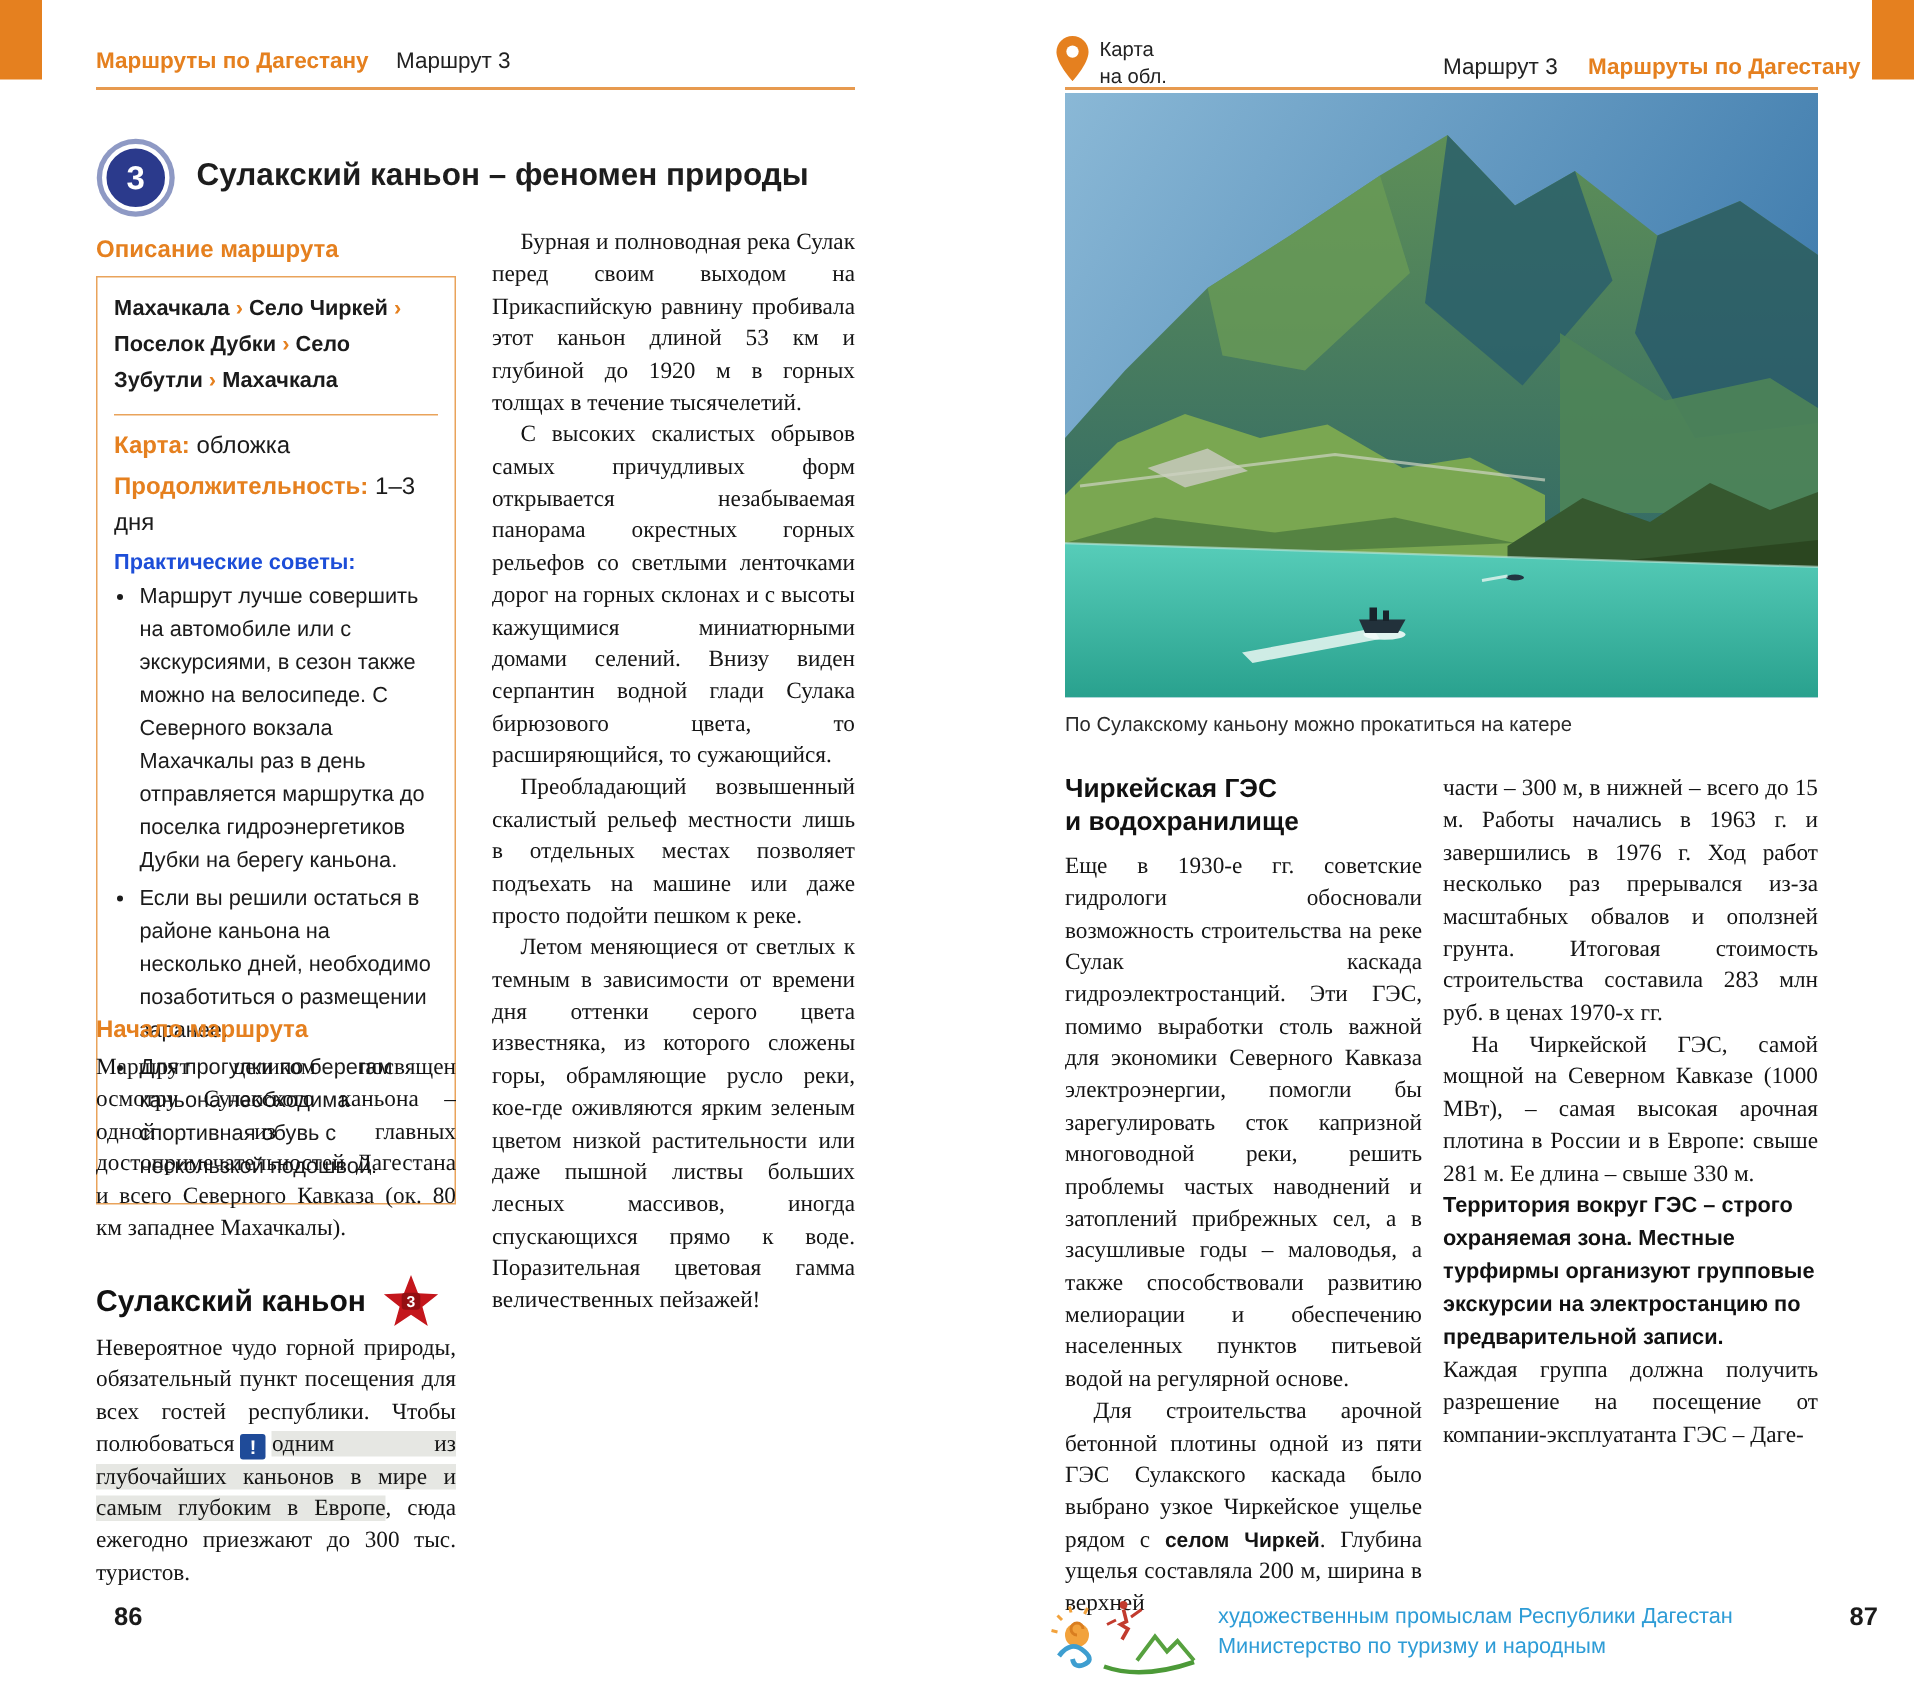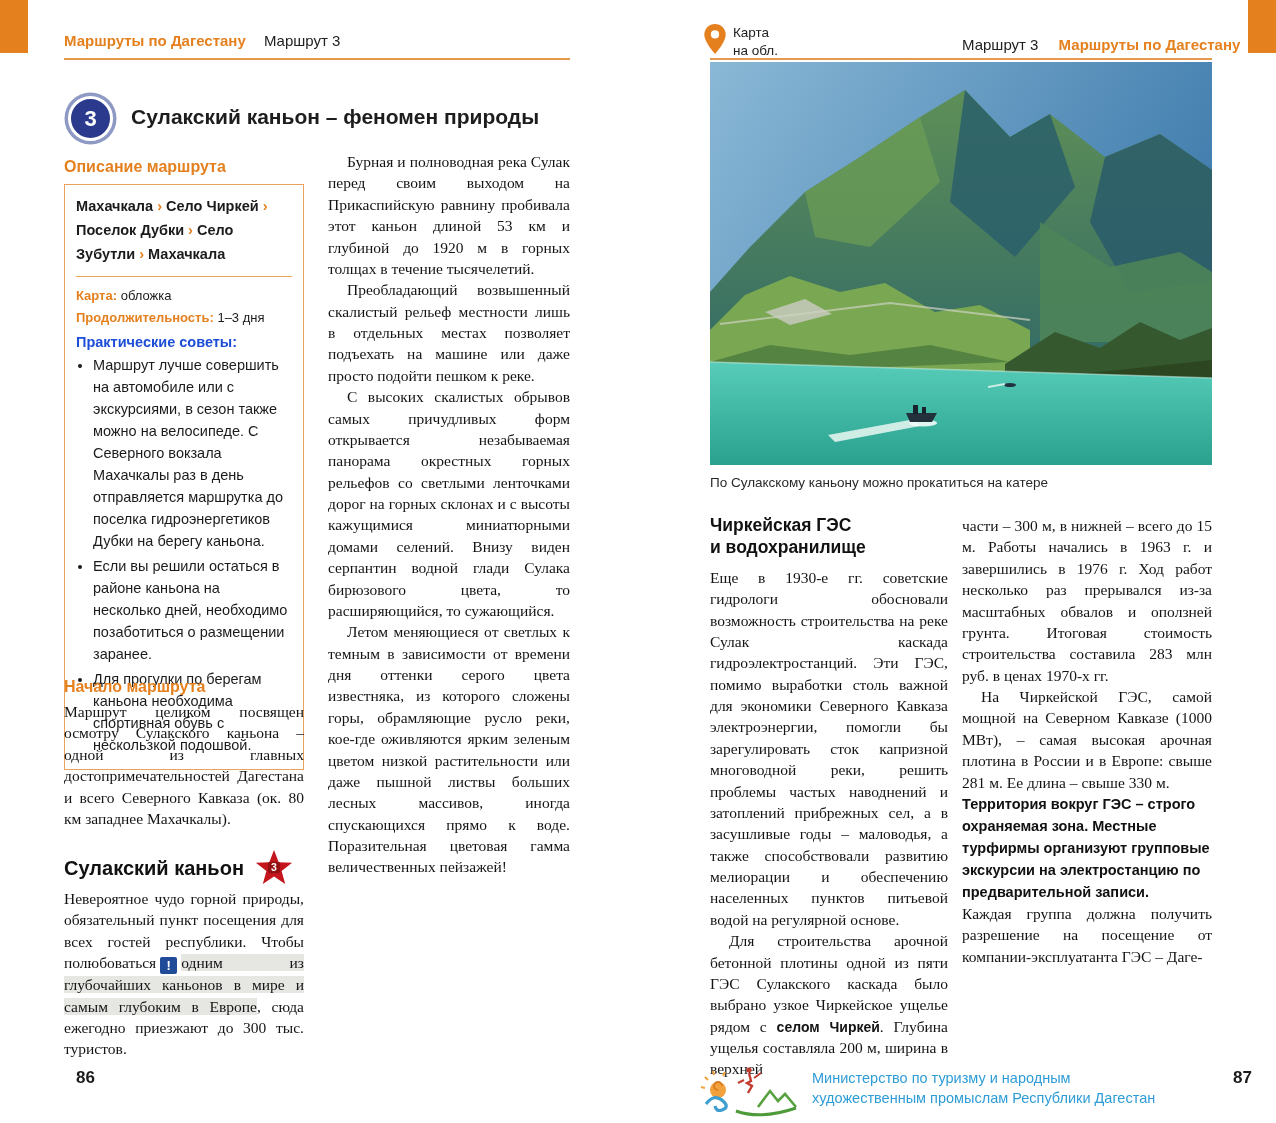--- a/index.html
+++ b/index.html
@@ -24,21 +24,21 @@
   .badge{position:absolute;left:68px;top:96px;width:39px;height:39px;border-radius:50%;
          background:#2B3A8C;border:3px solid #fff;box-shadow:0 0 0 3.5px #8E99C4;
          display:flex;align-items:center;justify-content:center;color:#fff;font-weight:700;font-size:22px;}
   .page-title{position:absolute;left:131px;top:105px;width:470px;font-size:21px;font-weight:700;color:#1d1d1d;}
   .sec-head{color:#E5801F;font-weight:700;font-size:16px;}
   #desc-head{position:absolute;left:64px;top:158px;}
   .route-box{position:absolute;left:64px;top:184px;width:240px;box-sizing:border-box;
              border:1.5px solid #E9A35B;background:#fff;padding:10px 11px 10px;}
   .route-line{font-weight:700;font-size:14.5px;line-height:1.65;padding-bottom:9px;border-bottom:1.5px solid #E9A35B;}
   .route-sep{color:#E5801F;font-weight:700;}
-  .kv{margin-top:9px;font-size:13px;line-height:1.5;}
+  .kv{margin-top:9px;font-size:16px;line-height:1.5;}
   .kv .k{color:#E5801F;font-weight:700;}
   .tips-label{color:#1d4ed8;font-weight:700;font-size:14.5px;margin-top:6px;}
   ul.tips{margin:4px 0 0;padding-left:17px;font-size:14.5px;line-height:1.52;}
   ul.tips li{margin-bottom:3px;}
   #start-head{position:absolute;left:64px;top:678px;}
   .serif{font-family:"Liberation Serif",serif;font-size:15.5px;line-height:1.38;text-align:justify;color:#141414;}
   #start-par{position:absolute;left:64px;top:701px;width:240px;margin:0;}
   #canyon-head{position:absolute;left:64px;top:849px;font-size:20px;font-weight:700;color:#111;
                display:flex;align-items:center;gap:10px;}
   .star-wrap{position:relative;width:40px;height:38px;flex:0 0 auto;}
@@ -116,22 +116,22 @@
       </svg>
     </span>
   </div>
 
   <p id="canyon-par" class="serif">
     <span>Невероятное чудо горной природы, обязательный пункт посещения для всех гостей республики. Чтобы полюбоваться</span><span class="alert">!</span><span class="hl">одним из глубочайших каньонов в мире и самым глубоким в Европе</span><span>, сюда ежегодно приезжают до 300 тыс. туристов.</span>
   </p>
 
   <div class="mid-col serif">
       <p class="indent">Бурная и полноводная река Сулак перед своим выходом на Прикаспийскую равнину пробивала этот каньон длиной 53 км и глубиной до 1920 м в горных толщах в течение тысячелетий.</p>
+      <p class="indent">С высоких скалистых обрывов самых причудливых форм открывается незабываемая панорама окрестных горных рельефов со светлыми ленточками дорог на горных склонах и с высоты кажущимися миниатюрными домами селений. Внизу виден серпантин водной глади Сулака бирюзового цвета, то расширяющийся, то сужающийся.</p>
       <p class="indent">Преобладающий возвышенный скалистый рельеф местности лишь в отдельных местах позволяет подъехать на машине или даже просто подойти пешком к реке.</p>
-      <p class="indent">С высоких скалистых обрывов самых причудливых форм открывается незабываемая панорама окрестных горных рельефов со светлыми ленточками дорог на горных склонах и с высоты кажущимися миниатюрными домами селений. Внизу виден серпантин водной глади Сулака бирюзового цвета, то расширяющийся, то сужающийся.</p>
       <p class="indent">Летом меняющиеся от светлых к темным в зависимости от времени дня оттенки серого цвета известняка, из которого сложены горы, обрамляющие русло реки, кое-где оживляются ярким зеленым цветом низкой растительности или даже пышной листвы больших лесных массивов, иногда спускающихся прямо к воде. Поразительная цветовая гамма величественных пейзажей!</p>
     </div>
 
   <div class="pagenum l">86</div>
 
   <span class="pin">
     <svg viewBox="0 0 22 30" width="22" height="30" aria-hidden="true">
       <path d="M11 0C5 0 0.3 4.7 0.3 10.6 0.3 18.4 11 30 11 30s10.7-11.6 10.7-19.4C21.7 4.7 17 0 11 0z" fill="#E5801F"></path>
       <circle cx="11" cy="10.4" r="4.1" fill="#ffffff"></circle>
     </svg>
@@ -217,18 +217,18 @@
       <path d="M8,20 l-3,-3 M14,15 l-1,-4 M23,16 l2,-4 M5,28 l-4,-1" stroke="#F2A23C" stroke-width="2"></path>
       <path d="M6,44 q8,-11 17,-3 q7,6 -1,9 q-6,2 -7,-4" stroke="#3E9ED0" stroke-width="3.2" fill="none"></path>
       <circle cx="49" cy="10" r="2.6" fill="#C23B2E"></circle>
       <path d="M49,13 l2,8 l-4,2 l5,3 l-4,7" stroke="#C23B2E" stroke-width="2.4" fill="none"></path>
       <path d="M44,20 l-6,3 M54,18 l7,-5" stroke="#C23B2E" stroke-width="2"></path>
       <path d="M58,47 l12,-16 l8,10 l7,-7 l11,13" stroke="#57A13F" stroke-width="2.6" fill="none"></path>
       <path d="M36,51 q25,9 60,-3" stroke="#4C9A38" stroke-width="3" fill="none"></path>
     </svg>
   </span>
   <div class="ministry">
+    <div>художественным промыслам Республики Дагестан</div>
     <div>Министерство по туризму и народным</div>
-    <div>художественным промыслам Республики Дагестан</div>
   </div>
   <div class="pagenum r">87</div>
 
 </div>
 
 </body></html>

